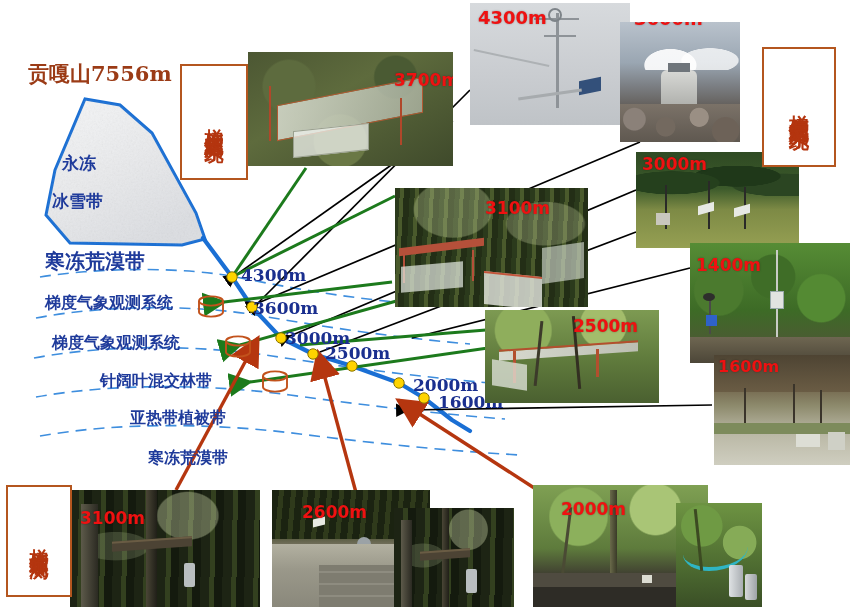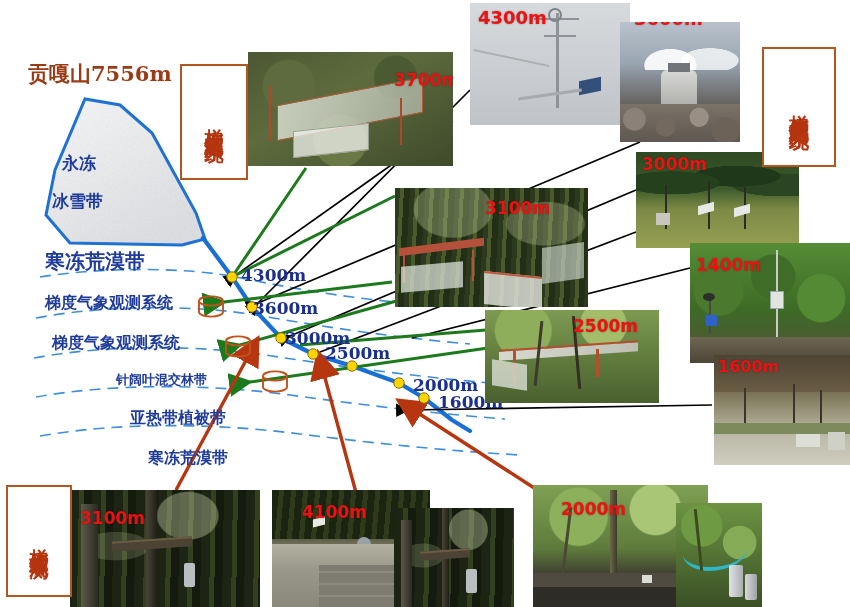--- a/index.html
+++ b/index.html
@@ -124,21 +124,21 @@
 
   <div class="peak-label" style="left:28px;top:60px;font-size:21px;">贡嘎山7556m</div>
 
   <div class="glacier-text" style="left:62px;top:152px;font-size:17px;">永冻</div>
   <div class="glacier-text" style="left:52px;top:190px;font-size:17px;">冰雪带</div>
 
   <div id="zoneLayer">
       <div class="zone-label" style="left: 45px; top: 248px; font-size: 20px;">寒冻荒漠带</div>
       <div class="zone-label" style="left: 45px; top: 293px; font-size: 16px;">梯度气象观测系统</div>
       <div class="zone-label" style="left: 52px; top: 333px; font-size: 16px;">梯度气象观测系统</div>
-      <div class="zone-label" style="left: 116px; top: 371px; font-size: 13px;">针阔叶混交林带</div>
+      <div class="zone-label" style="left: 100px; top: 371px; font-size: 16px;">针阔叶混交林带</div>
       <div class="zone-label" style="left: 130px; top: 408px; font-size: 16px;">亚热带植被带</div>
       <div class="zone-label" style="left: 148px; top: 448px; font-size: 16px;">寒冻荒漠带</div>
     </div>
 
   <div id="elevLayer">
       <div class="elev-label" style="left: 241px; top: 265px; font-size: 17px;">4300m</div>
       <div class="elev-label" style="left: 253px; top: 298px; font-size: 17px;">3600m</div>
       <div class="elev-label" style="left: 285px; top: 328px; font-size: 17px;">3000m</div>
       <div class="elev-label" style="left: 325px; top: 343px; font-size: 17px;">2500m</div>
       <div class="elev-label" style="left: 413px; top: 375px; font-size: 17px;">2000m</div>
@@ -297,21 +297,21 @@
     <div class="ph-inner" style="background:linear-gradient(180deg,#2a3319 0%,#3c4422 34%,#6f6d58 46%,#9e9c8b 62%,#b6b4a4 100%);"></div>
     <div style="position:absolute;left:0;top:0;width:100%;height:42%;
       background:repeating-linear-gradient(95deg,#1b2311 0 7px,#2f3a1b 7px 12px);"></div>
     <div style="position:absolute;left:26%;top:24%;width:12px;height:8px;background:#e8eae3;transform:skewY(-14deg);"></div>
     <div style="position:absolute;left:54%;top:40%;width:14px;height:14px;border-radius:50%;background:#9ba2a6;"></div>
     <div style="position:absolute;left:0;top:46%;width:100%;height:54%;
       background:linear-gradient(180deg,#b3b1a1 0%,#9a988a 40%,#8a887b 100%);"></div>
     <div style="position:absolute;left:30%;top:64%;width:66%;height:36%;
       background:repeating-linear-gradient(0deg,#7e7c70 0 10px,#8e8c80 10px 12px),
       repeating-linear-gradient(90deg,transparent 0 14px,#6f6d62 14px 16px);"></div>
-        <div class="cap" style="left: 30px; top: 12px; font-size: 17px;">4100m</div>
+        <div class="cap" style="left: 30px; top: 12px; font-size: 17px;">2600m</div>
       </div>
       <div class="photo" style="left: 394px; top: 508px; width: 120px; height: 99px;">
     <div class="ph-inner" style="background:
       repeating-linear-gradient(91deg,#1d2414 0 9px,#33401f 9px 14px,#141a0e 14px 22px),
       linear-gradient(180deg,#222b16,#11160c);"></div>
     <div style="position:absolute;left:0;top:0;width:100%;height:100%;
       background:radial-gradient(ellipse at 62% 22%,rgba(205,215,170,.38) 0 18%,transparent 19%),
       radial-gradient(ellipse at 24% 48%,rgba(180,195,150,.22) 0 16%,transparent 17%);"></div>
     <div style="position:absolute;left:6%;top:12%;width:9%;height:88%;
       background:linear-gradient(90deg,#5d5a4a,#2b2a22);"></div>

